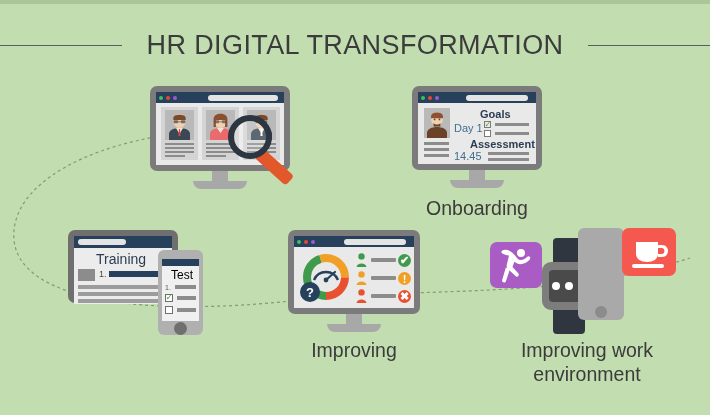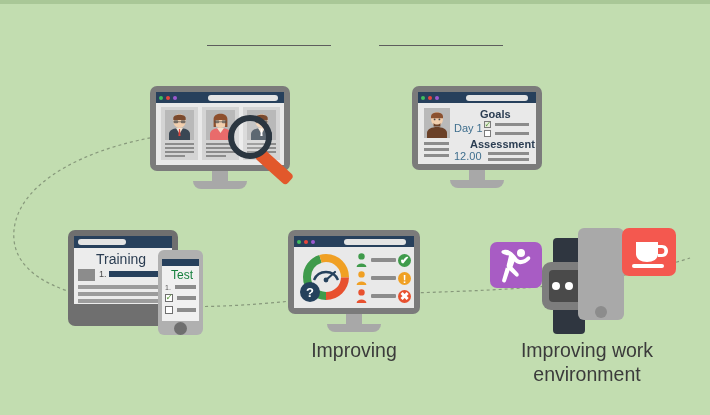--- a/index.html
+++ b/index.html
@@ -173,21 +173,21 @@
   .t-thumb { position: absolute; background: #8c8c8c; }
   .t-num { position: absolute; color: #4a4a4a; font-size: 9px; }
   .t-bluebar { position: absolute; background: #27405c; height: 6px; }
   .t-line { position: absolute; background: #9c9c9c; height: 4px; }
 
   .phone { position: absolute; background: #b0b0b0; border-radius: 6px; }
   .phone-screen { position: absolute; background: #f0f0f0; overflow: hidden; }
   .phone-head { position: absolute; background: #27405c; left:0; top:0; width:100%; }
   .p-title {
     position: absolute;
-    color: #15803d;
+    color: #000000;
     font-size: 12px;
     white-space: nowrap;
   }
   .p-num { position: absolute; color: #555; font-size: 7px; }
   .p-bar { position: absolute; background: #8c8c8c; height: 4px; }
   .p-box {
     position: absolute;
     width: 8px; height: 8px;
     border: 1px solid #6f6f6f;
     background: #fff;
@@ -256,20 +256,21 @@
 <div id="canvas">
 
   <div class="topstrip"></div>
 
   <svg class="curve" viewBox="0 0 710 415">
     <path d="M 258 130 C 120 125, 8 175, 14 240 C 20 300, 140 318, 300 300 C 440 286, 560 300, 690 258" fill="none" stroke="#7d8c72" stroke-width="1.2" stroke-dasharray="3 3" opacity="0.85"></path>
   </svg>
 
   <div class="title-row">
     <div class="title-rule left"></div>
+    <div class="title-text">HR DIGITAL TRANSFORMATION</div>
     <div class="title-rule right"></div>
   </div>
 
   <div class="node" style="left:150px; top:86px;">
     <div class="monitor" style="width:140px;height:110px;">
       <div class="mon-bezel" style="width:140px;height:85px;"></div>
       <div class="mon-screen" style="left:6px;top:6px;width:128px;height:73px;">
         <div class="browser-bar" style="height:11px;">
           <span class="dot g"></span>
           <span class="dot r"></span>
@@ -371,31 +372,32 @@
 
         <div class="ob-box" style="left:66px;top:38px;"></div>
         <div class="ob-bar" style="left:77px;top:40px;width:34px;"></div>
 
         <div class="ob-label bold" style="left:52px;top:46px;font-size:11px;font-weight:700;">Assessment</div>
 
         <div class="ob-bar" style="left:6px;top:50px;width:25px;"></div>
         <div class="ob-bar" style="left:6px;top:56px;width:25px;"></div>
         <div class="ob-bar" style="left:6px;top:62px;width:25px;"></div>
 
-        <div class="ob-label blue" style="left:36px;top:58px;font-size:11px;">12.00</div>
+        <div class="ob-label blue" style="left:36px;top:58px;font-size:11px;">14.45</div>
         <div class="ob-bar" style="left:70px;top:60px;width:41px;"></div>
         <div class="ob-bar" style="left:70px;top:66px;width:41px;"></div>
       </div>
       <div class="mon-neck" style="left:57px;top:84px;width:16px;height:14px;"></div>
       <div class="mon-base" style="left:38px;top:94px;width:54px;height:8px;border-radius:0 0 8px 8px;"></div>
     </div>
   </div>
+  <div class="caption" style="left:407px; top:196px; width:140px;">Onboarding</div>
 
   <div class="node" style="left:68px; top:230px;">
-    <div class="tablet" style="left:0;top:0;width:110px;height:96px;">
+    <div class="tablet" style="left:0;top:0;width:110px;height:73px;">
       <div class="tablet-screen" style="left:6px;top:6px;width:98px;height:68px;">
         <div class="tablet-head" style="height:12px;"></div>
         <div class="t-url" style="left:4px;top:3px;width:48px;height:6px;"></div>
         <div class="t-title" style="left:22px;top:15px;">Training</div>
         <div class="t-thumb" style="left:4px;top:33px;width:17px;height:12px;"></div>
         <div class="t-num" style="left:25px;top:33px;">1.</div>
         <div class="t-bluebar" style="left:35px;top:35px;width:55px;"></div>
         <div class="t-line" style="left:4px;top:49px;width:86px;"></div>
         <div class="t-line" style="left:4px;top:56px;width:86px;"></div>
         <div class="t-line" style="left:4px;top:63px;width:86px;"></div>

